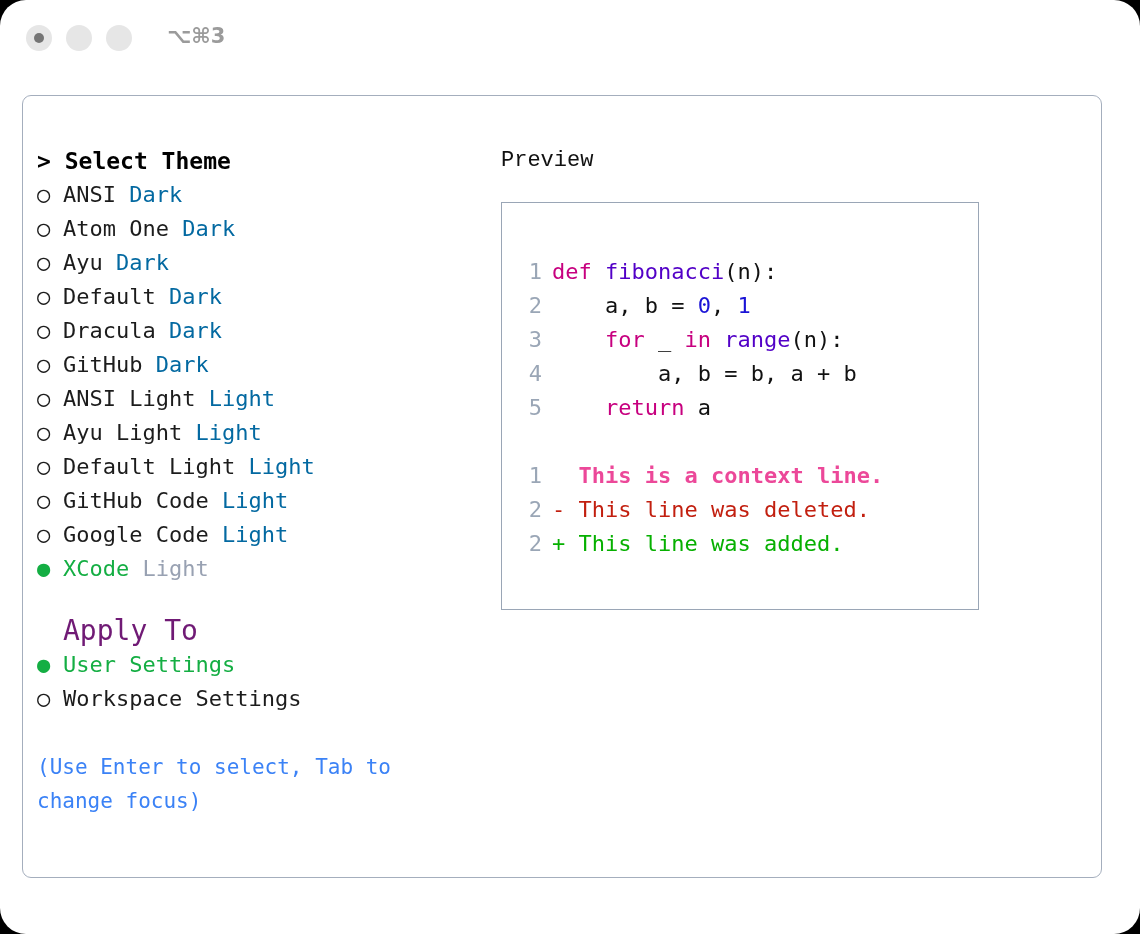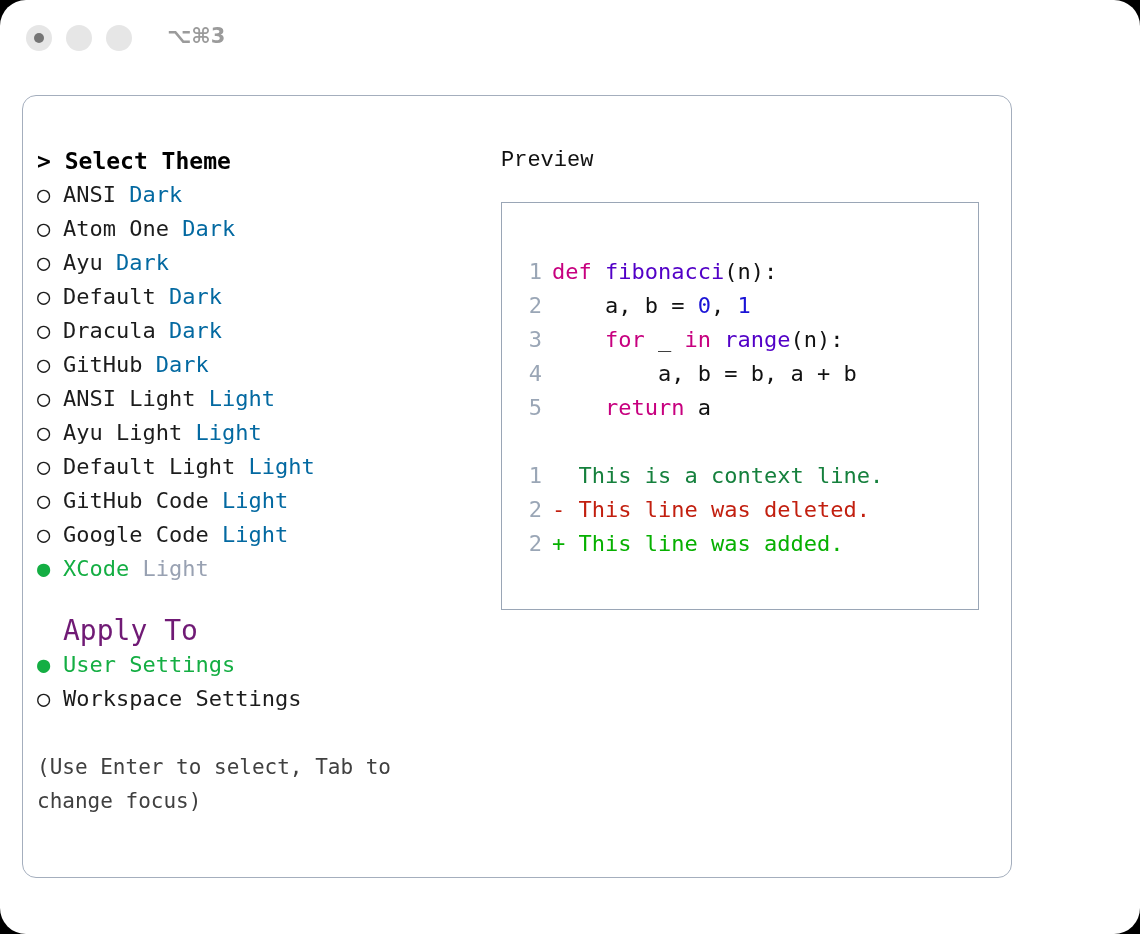--- a/index.html
+++ b/index.html
@@ -59,24 +59,24 @@
     color: #9b9b9b;
     letter-spacing: 0px;
     white-space: pre;
   }
 
   
   #panel {
     position: absolute;
     left: 22px;
     top: 95px;
-    width: 990px;
+    width: 1080px;
     height: 783px;
     border: 1.5px solid #a4aebd;
-    border-radius: 14px;
+    border-radius: 9px;
     box-sizing: border-box;
     background: #ffffff;
   }
 
   
   #left-col {
     position: absolute;
     left: 14px;
     top: 48px;
     width: 440px;
@@ -112,21 +112,21 @@
     font-size: 28px;
     color: #701a75;
     padding-left: 26px;
     white-space: pre;
   }
 
   #hint {
     margin-top: 34px;
     font-size: 21px;
     line-height: 34px;
-    color: #404040;
+    color: #3b82f6;
     width: 400px;
   }
 
   
   #right-col {
     position: absolute;
     left: 478px;
     top: 48px;
     width: 500px;
   }
@@ -164,21 +164,21 @@
     display: inline-block;
     width: 26px;
     text-align: right;
     color: #9aa6b6;
     margin-right: 10px;
   }
   .kw   { color: #c7007f; }
   .fn   { color: #5200c7; }
   .num  { color: #1a13d6; }
   .plain{ color: #111111; }
-  .ctx  { color: #15803d; }
+  .ctx  { color: #ec4899; font-weight: bold; }
   .del  { color: #c21f0f; }
   .add  { color: #06b000; }
   .gap  { height: 34px; }
 </style>
 </head>
 <body>
 
 <div id="window">
 
   <div id="titlebar">

